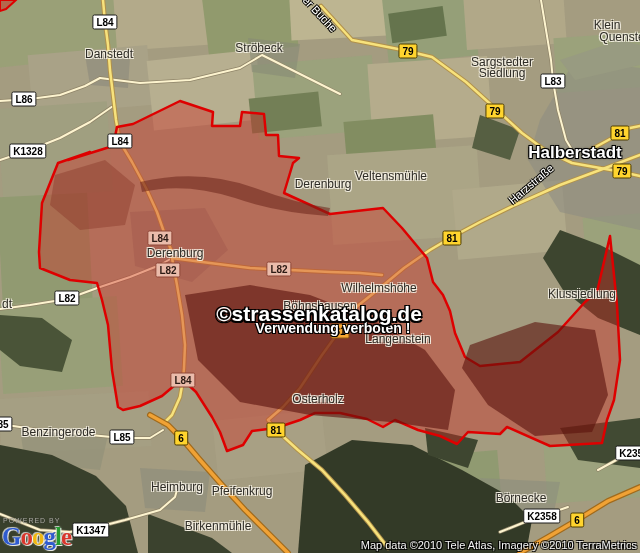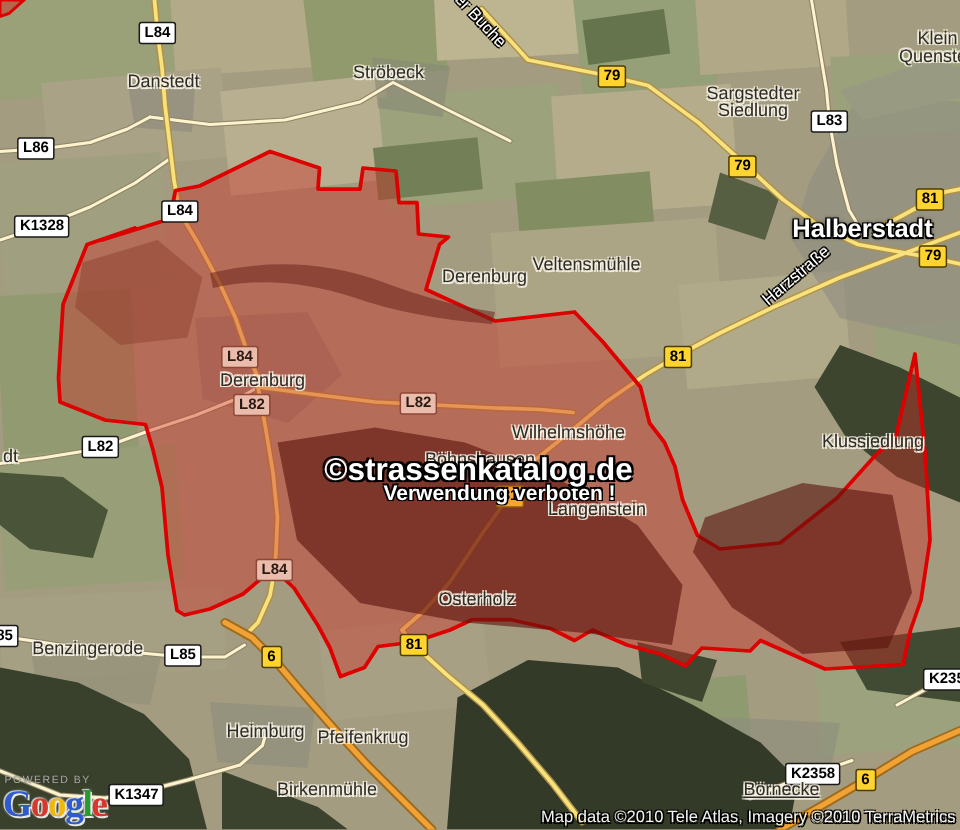--- a/index.html
+++ b/index.html
@@ -153,38 +153,38 @@
     <polygon points="0,0 16,0 6,9 0,11" fill="rgba(205,45,35,0.5)" stroke="#de0000" stroke-width="2"></polygon>
   </svg>
 
   <div id="wm2">Verwendung verboten !</div>
   <div id="wm1">©strassenkatalog.de</div>
   <div id="attribution">Map data ©2010 Tele Atlas, Imagery ©2010 TerraMetrics</div>
   <div id="powered-by">POWERED BY</div>
   <div id="google-logo"><span style="color: rgb(47, 91, 207);">G</span><span style="color: rgb(216, 55, 44);">o</span><span style="color: rgb(239, 183, 17);">o</span><span style="color: rgb(47, 91, 207);">g</span><span style="color: rgb(38, 155, 50);">l</span><span style="color: rgb(216, 55, 44);">e</span></div>
 <div class="lbl" style="left: 109px; top: 54px;">Danstedt</div>
     <div class="lbl" style="left: 259px; top: 48px;">Ströbeck</div>
-    <div class="lbl" style="left: 625px; top: 25px;">Klein</div>
+    <div class="lbl" style="left: 607px; top: 25px;">Klein</div>
     <div class="lbl" style="left: 627px; top: 37px;">Quenstedt</div>
     <div class="lbl" style="left: 502px; top: 62px;">Sargstedter</div>
     <div class="lbl" style="left: 502px; top: 73px;">Siedlung</div>
     <div class="lbl" style="left: 391px; top: 152px; margin-top: 24px;">Veltensmühle</div>
     <div class="lbl city" style="left: 575px; top: 153px; text-align: center;">Halberstadt</div>
     <div class="lbl" style="left: 323px; top: 184px;">Derenburg</div>
     <div class="lbl" style="left: 175px; top: 253px;">Derenburg</div>
     <div class="lbl" style="left: 379px; top: 288px;">Wilhelmshöhe</div>
     <div class="lbl" style="left: 582px; top: 294px;">Klussiedlung</div>
     <div class="lbl" style="left: 320px; top: 306px;">Böhnshausen</div>
     <div class="lbl" style="left: 398px; top: 339px;">Langenstein</div>
     <div class="lbl" style="left: 318px; top: 399px;">Osterholz</div>
     <div class="lbl" style="left: 48px; top: 432px; padding-left: 21px;">Benzingerode</div>
     <div class="lbl" style="left: 177px; top: 487px;">Heimburg</div>
     <div class="lbl" style="left: 242px; top: 491px;">Pfeifenkrug</div>
     <div class="lbl" style="left: 218px; top: 526px;">Birkenmühle</div>
-    <div class="lbl" style="left: 521px; top: 526px; text-decoration: underline;">Börnecke</div>
+    <div class="lbl" style="left: 521px; top: 498px;">Börnecke</div>
     <div class="lbl" style="left: 7px; top: 304px;">dt</div>
     <div class="badge white" style="left: 105px; top: 22px;">L84</div>
     <div class="badge white" style="left: 24px; top: 99px;">L86</div>
     <div class="badge white" style="left: 28px; top: 151px;">K1328</div>
     <div class="badge white" style="left: 120px; top: 141px;">L84</div>
     <div class="badge white" style="left: 553px; top: 81px;">L83</div>
     <div class="badge white" style="left: 67px; top: 298px;">L82</div>
     <div class="badge white" style="left: 0px; top: 424px;">L85</div>
     <div class="badge white" style="left: 122px; top: 437px;">L85</div>
     <div class="badge white" style="left: 91px; top: 530px;">K1347</div>

